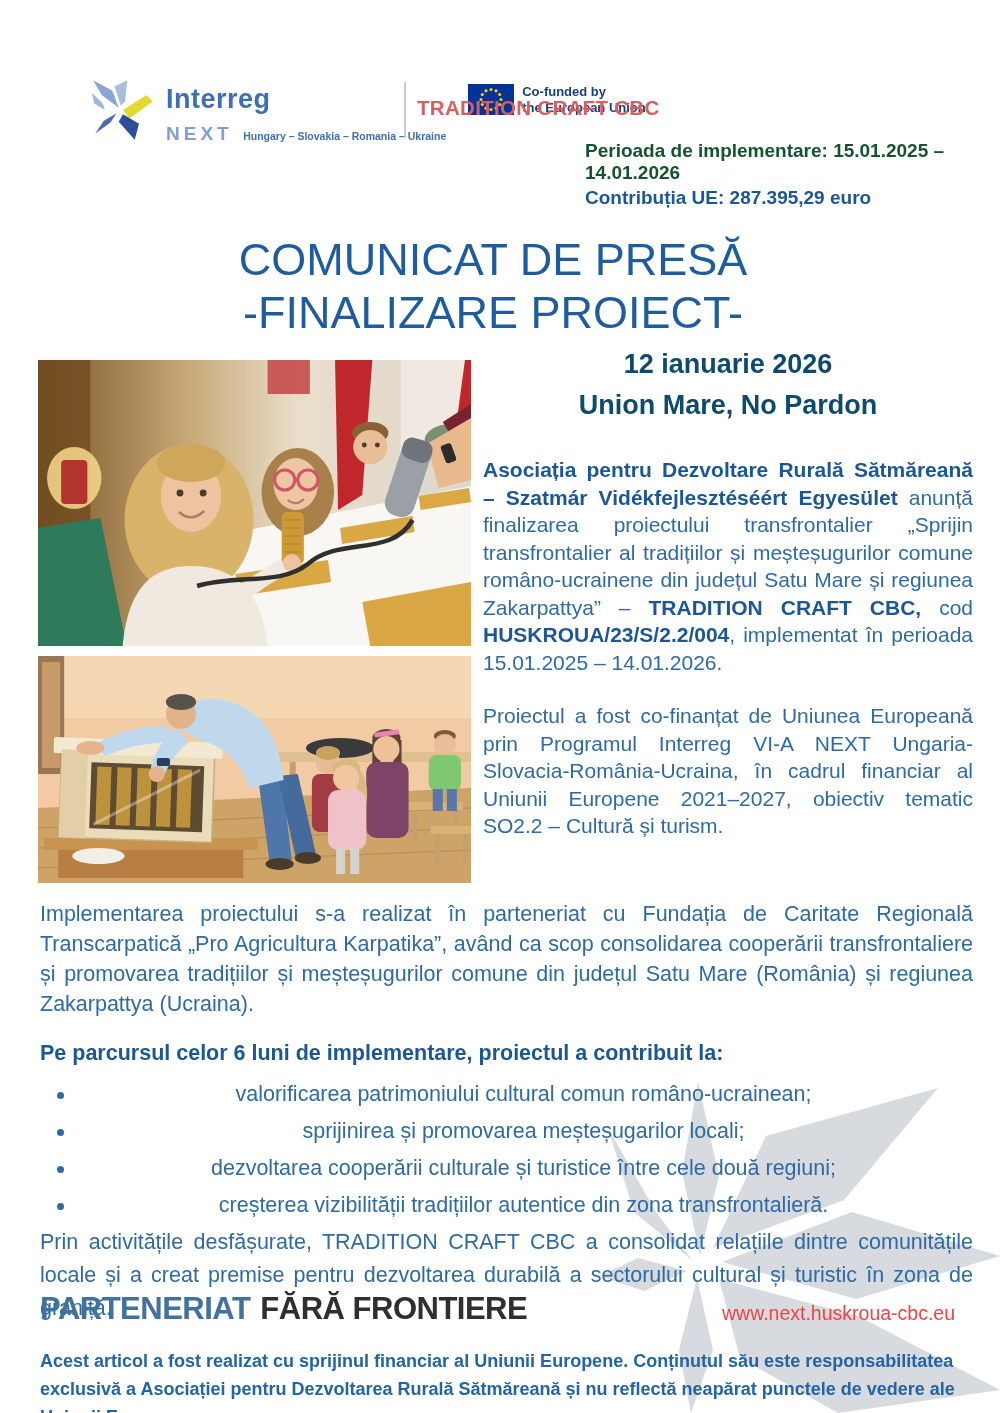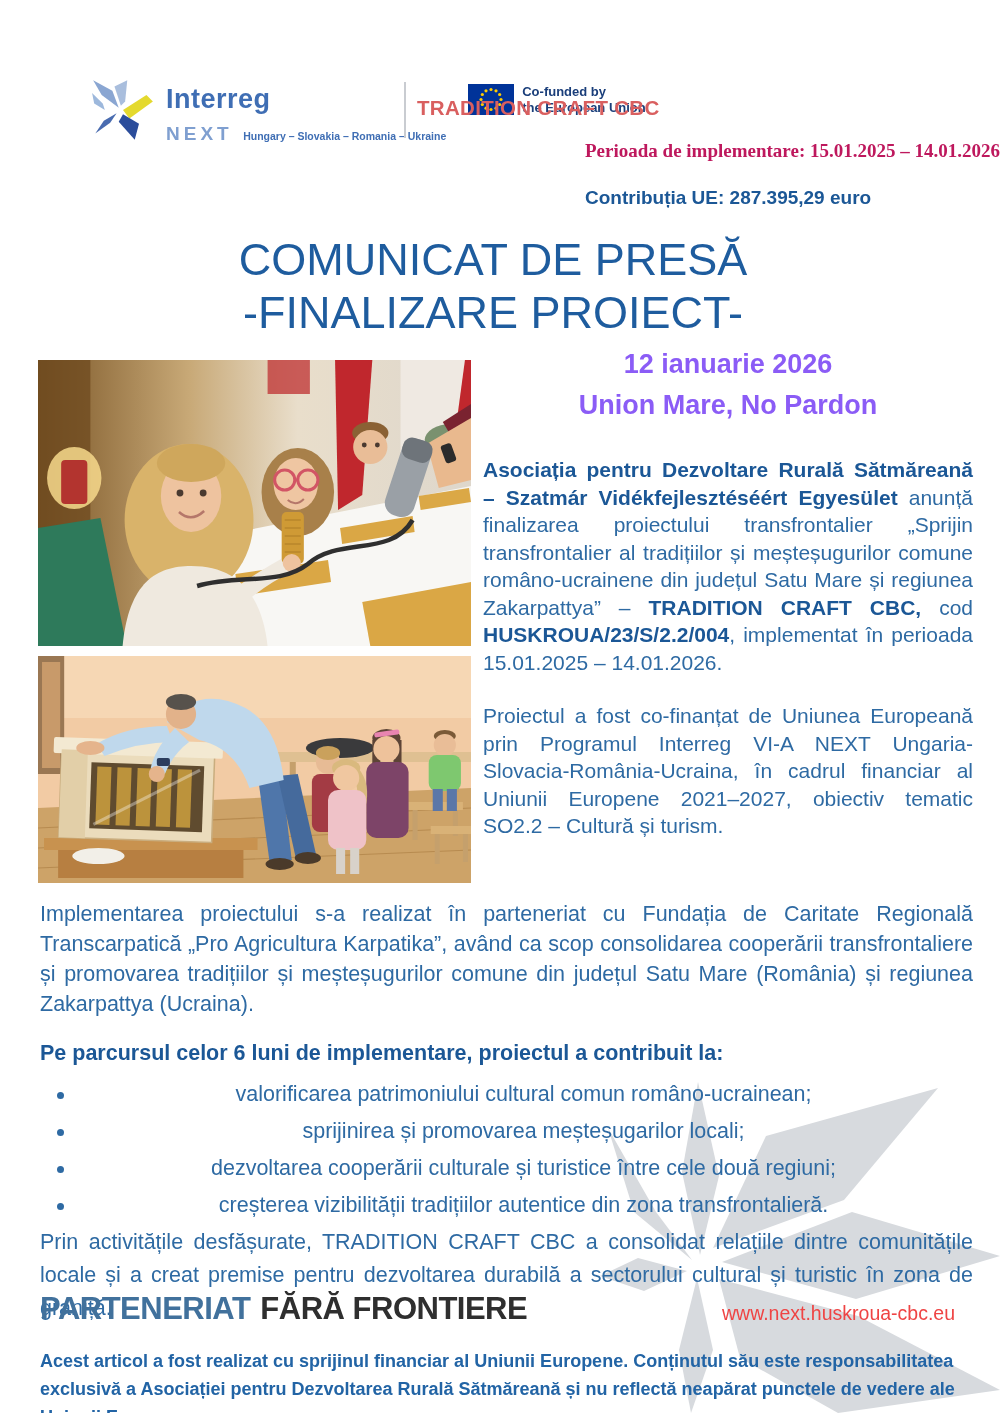--- a/index.html
+++ b/index.html
@@ -16,32 +16,32 @@
   .interreg-icon { width:66px; height:64px; margin-right:10px; }
   .interreg-word { color:#3f6eb4; font-size:27px; font-weight:700; letter-spacing:0.5px; line-height:1; margin-top:8px; }
   .next-row { margin-top:10px; white-space:nowrap;text-align:center; }
   .next-word { color:#7f9fd0; font-size:19px; font-weight:700; letter-spacing:4px; }
   .countries { color:#3f6eb4; font-size:10.5px; font-weight:700; margin-left:6px; }
   .eu-block { display:flex; align-items:flex-start; margin-left:22px; margin-top:6px; }
   .eu-flag { width:46px; height:31px; }
   .cofunded { margin-left:8px; color:#1a3e7a; font-size:13px; font-weight:700; line-height:1.25; }
   .divider { position:absolute; left:404px; top:82px; width:1.5px; height:56px; background:#c9ccd1; z-index:2; }
   .project-name { position:absolute; left:417px; top:96px; color:#d95f5f; font-size:20.5px; font-weight:700; letter-spacing:0.3px; z-index:2; }
-  .meta1 { position:absolute; left:585px; top:140px; color:#be185d; font-size:19px; font-weight:700; z-index:2;font-family:Liberation Serif, serif; }
+  .meta1 { position:absolute; left:585px; top:140px; color:#14532d; font-size:19px; font-weight:700; z-index:2; }
   .meta2 { position:absolute; left:585px; top:187px; color:#1b5796; font-size:19px; font-weight:700; z-index:2; }
   
   .doc-title {
     position:absolute; left:0; top:233px; width:1000px; text-align:center;
     transform:translateX(-7px); color:#1e5c9e; font-size:45px; font-weight:400;
     line-height:1.18; letter-spacing:0px; z-index:2;
   }
   
   .dateline {
     position:absolute; left:483px; top:344px; width:490px; text-align:center;
-    color:#8b5cf6; font-size:27px; font-weight:700; line-height:1.5; z-index:2;
+    color:#0c4a6e; font-size:27px; font-weight:700; line-height:1.5; z-index:2;
   }
   
   .photo1 { position:absolute; left:38px; top:360px; width:433px; height:286px; z-index:2; }
   .photo2 { position:absolute; left:38px; top:656px; width:433px; height:227px; z-index:2; }
   .photo1 svg, .photo2 svg { width:100%; height:100%; display:block; }
   
   .right-col {
     position:absolute; left:483px; top:456px; width:490px; z-index:2;
     color:#2e6aa3; font-size:21px; line-height:1.31; text-align:justify;
   }

